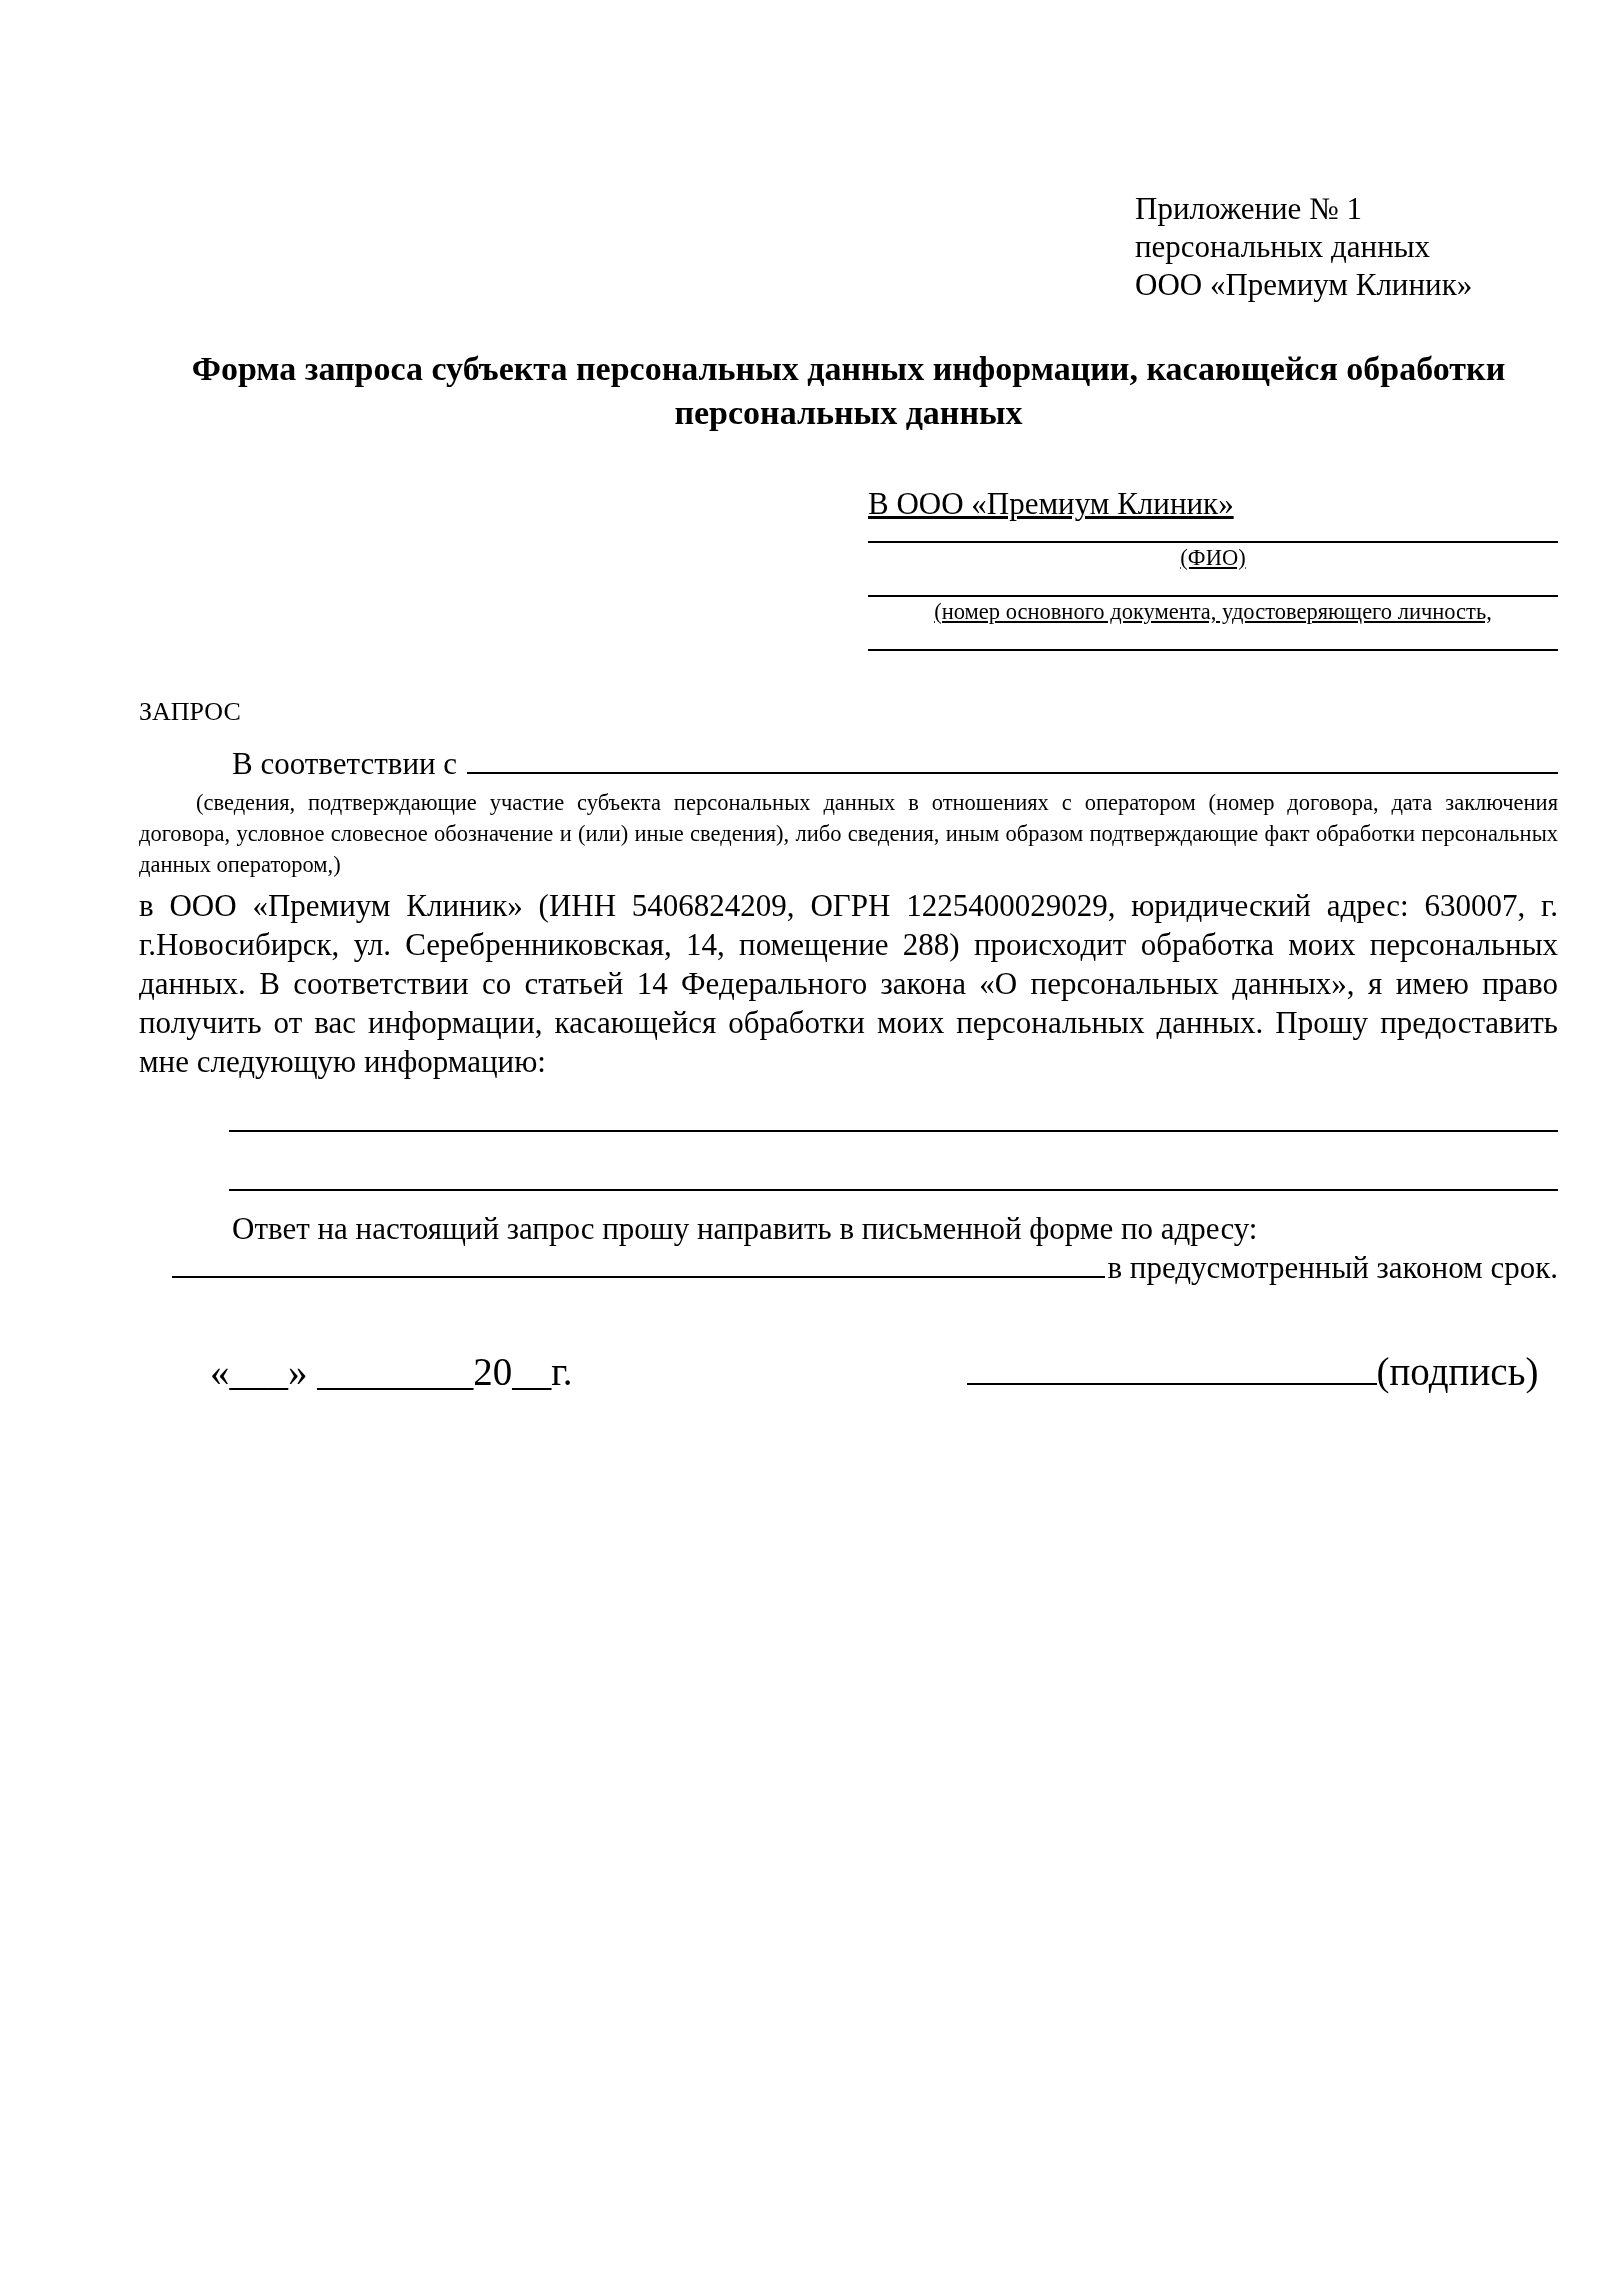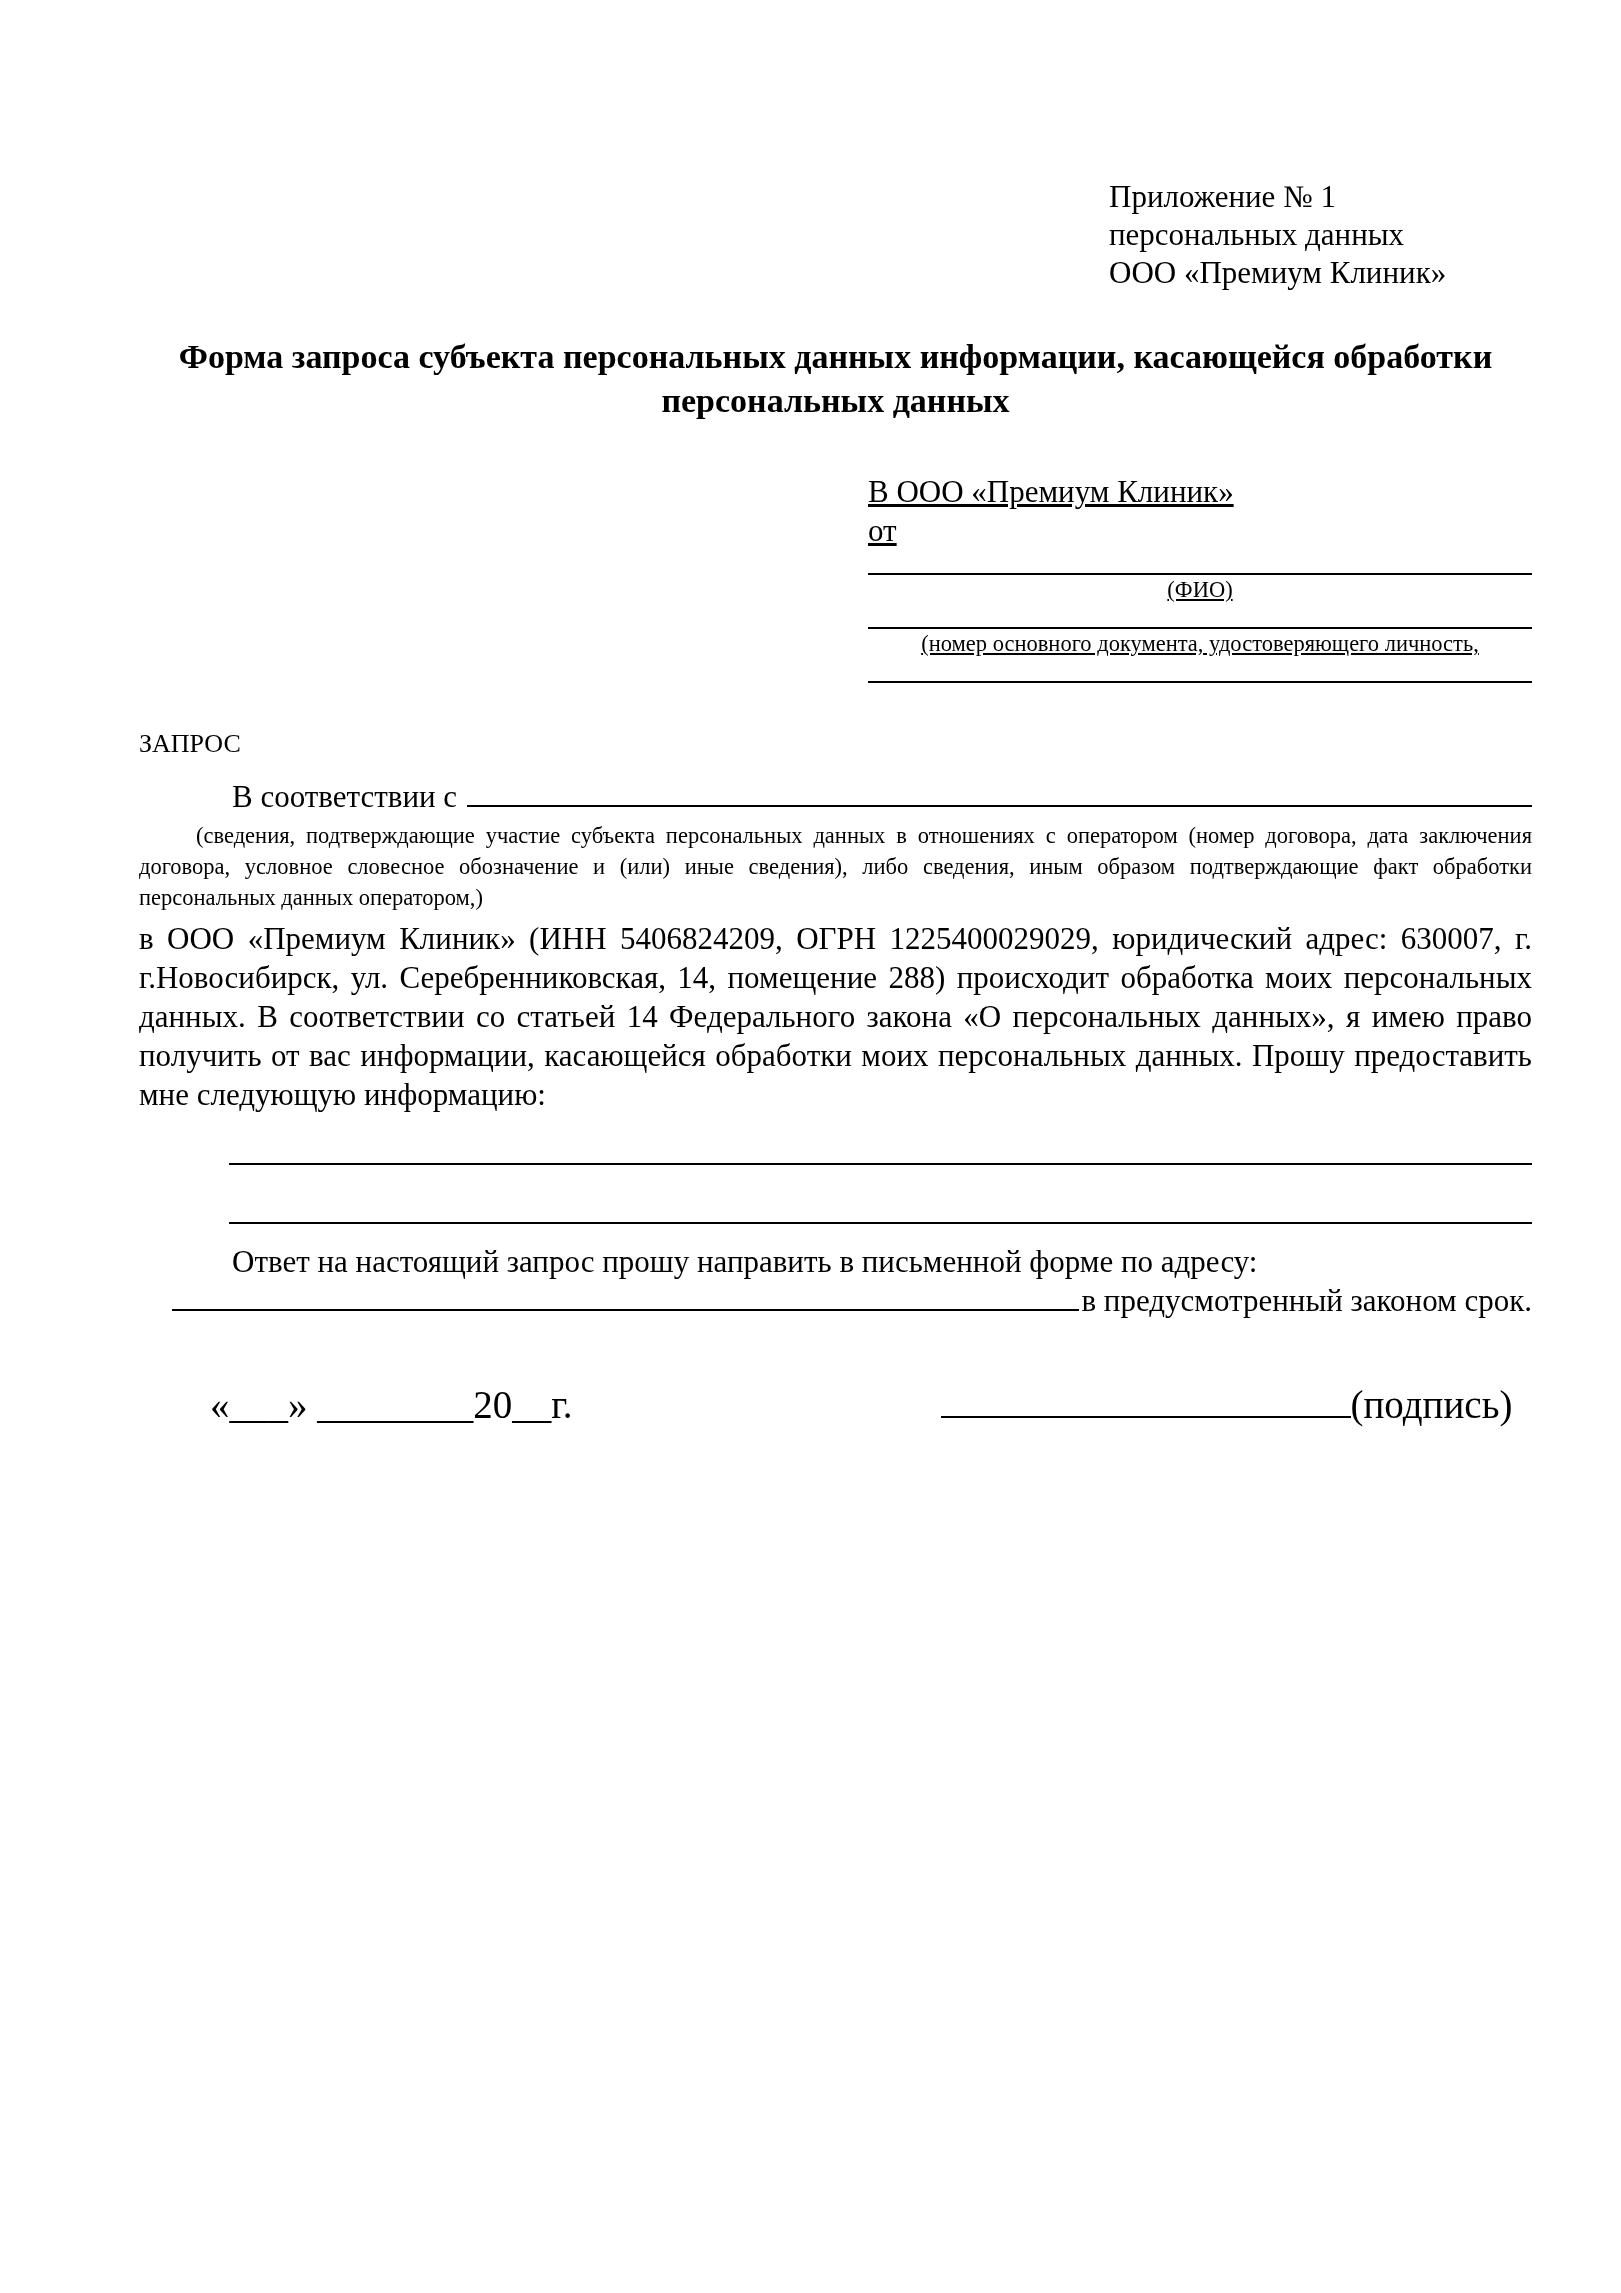--- a/index.html
+++ b/index.html
@@ -7,21 +7,22 @@
   .page {
     position: relative;
     width: 1621px;
     height: 2294px;
     background: #ffffff;
     color: #000000;
     font-family: "Liberation Serif", "DejaVu Serif", serif;
     overflow: hidden;
   }
   .content {
-    padding: 178px 89px 0 139px;
+    padding: 178px 63px 0 139px;
+    margin-top: 12px;
   }
 
   
   .appendix {
     width: 423px;
     margin-left: auto;
     font-size: 31px;
     line-height: 38px;
     text-align: left;
   }
@@ -147,21 +148,20 @@
     <div class="appendix">
       <div>Приложение № 1</div>
       <div>персональных данных</div>
       <div>ООО «Премиум Клиник»</div>
     </div>
 
     <div class="doc-title">Форма запроса субъекта персональных данных информации, касающейся обработки персональных данных</div>
 
     <div class="addressee">
       <div class="to">В ООО «Премиум Клиник»</div>
-      <div class="from-label">от</div>
 
       <div class="field">
         <div class="uline"></div>
         <div class="caption">(ФИО)</div>
       </div>
 
       <div class="field">
         <div class="uline"></div>
         <div class="caption">(номер основного документа, удостоверяющего личность,</div>
       </div>

